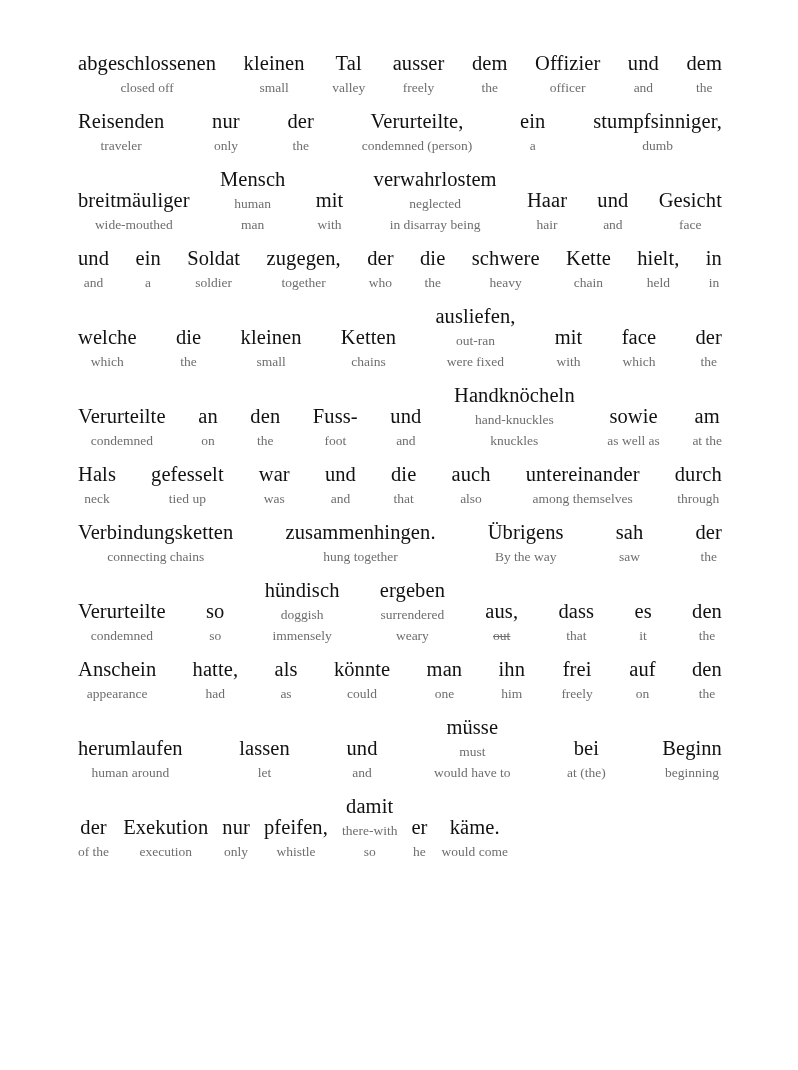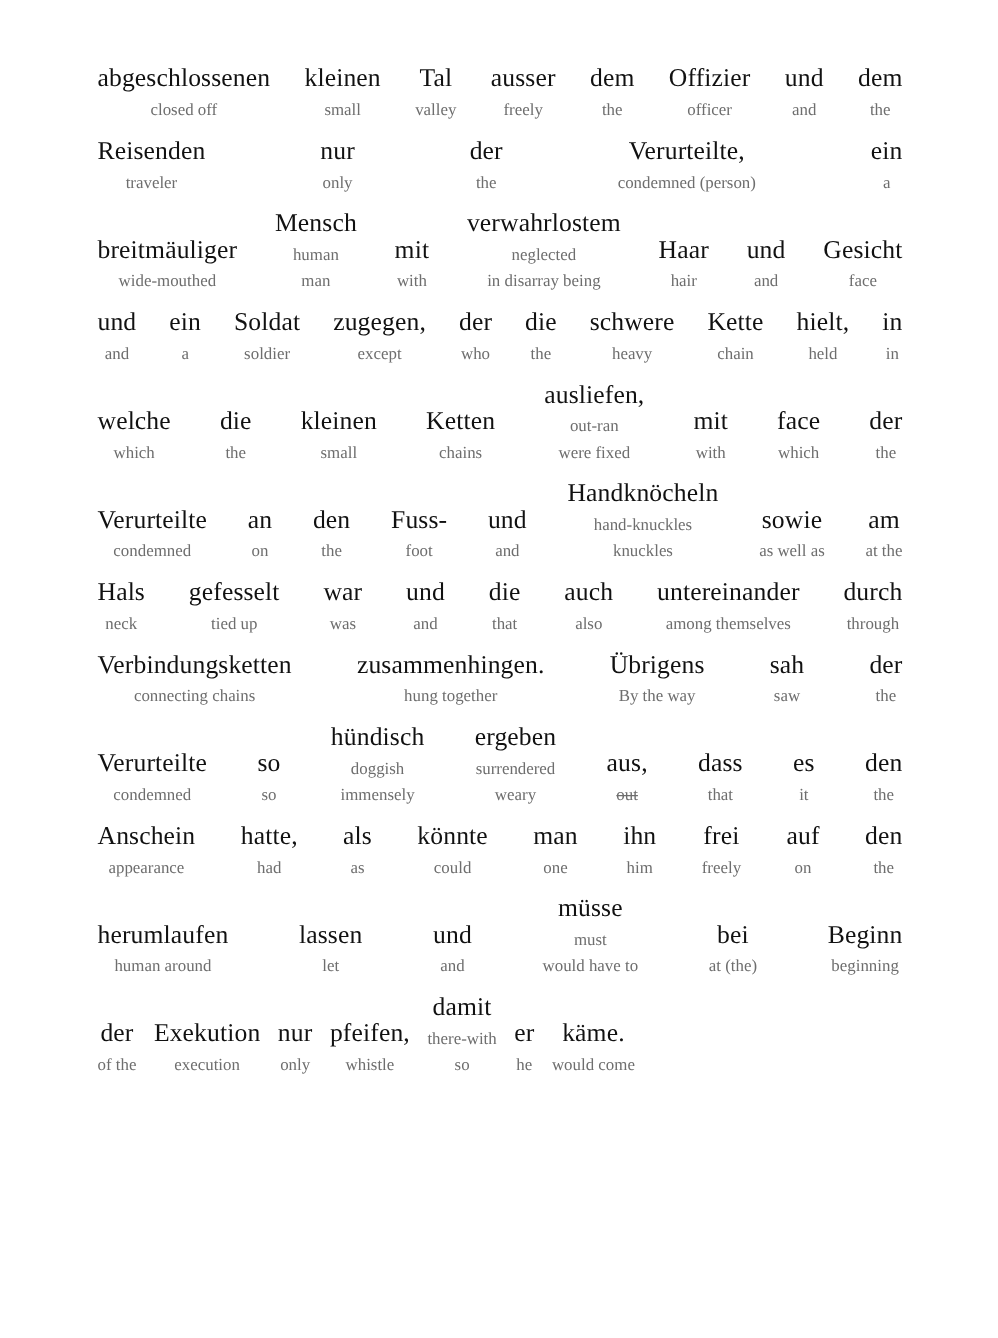--- a/index.html
+++ b/index.html
@@ -119,20 +119,24 @@
         <div class="gloss-word">the</div>
       </div>
       <div class="word-unit">
         <div class="source-word">Verurteilte,</div>
         <div class="gloss-word">condemned (person)</div>
       </div>
       <div class="word-unit">
         <div class="source-word">ein</div>
         <div class="gloss-word">a</div>
       </div>
+      <div class="word-unit">
+        <div class="source-word">stumpfsinniger,</div>
+        <div class="gloss-word">dumb</div>
+      </div>
     </div>
     <div class="gloss-line">
       <div class="word-unit">
         <div class="source-word">breitmäuliger</div>
         <div class="gloss-word">wide-mouthed</div>
       </div>
       <div class="word-unit">
         <div class="source-word">Mensch</div>
         <div class="gloss-word">human</div>
         <div class="gloss-word second">man</div>
@@ -167,21 +171,21 @@
       <div class="word-unit">
         <div class="source-word">ein</div>
         <div class="gloss-word">a</div>
       </div>
       <div class="word-unit">
         <div class="source-word">Soldat</div>
         <div class="gloss-word">soldier</div>
       </div>
       <div class="word-unit">
         <div class="source-word">zugegen,</div>
-        <div class="gloss-word">except</div>
+        <div class="gloss-word">together</div>
       </div>
       <div class="word-unit">
         <div class="source-word">der</div>
         <div class="gloss-word">who</div>
       </div>
       <div class="word-unit">
         <div class="source-word">die</div>
         <div class="gloss-word">the</div>
       </div>
       <div class="word-unit">

